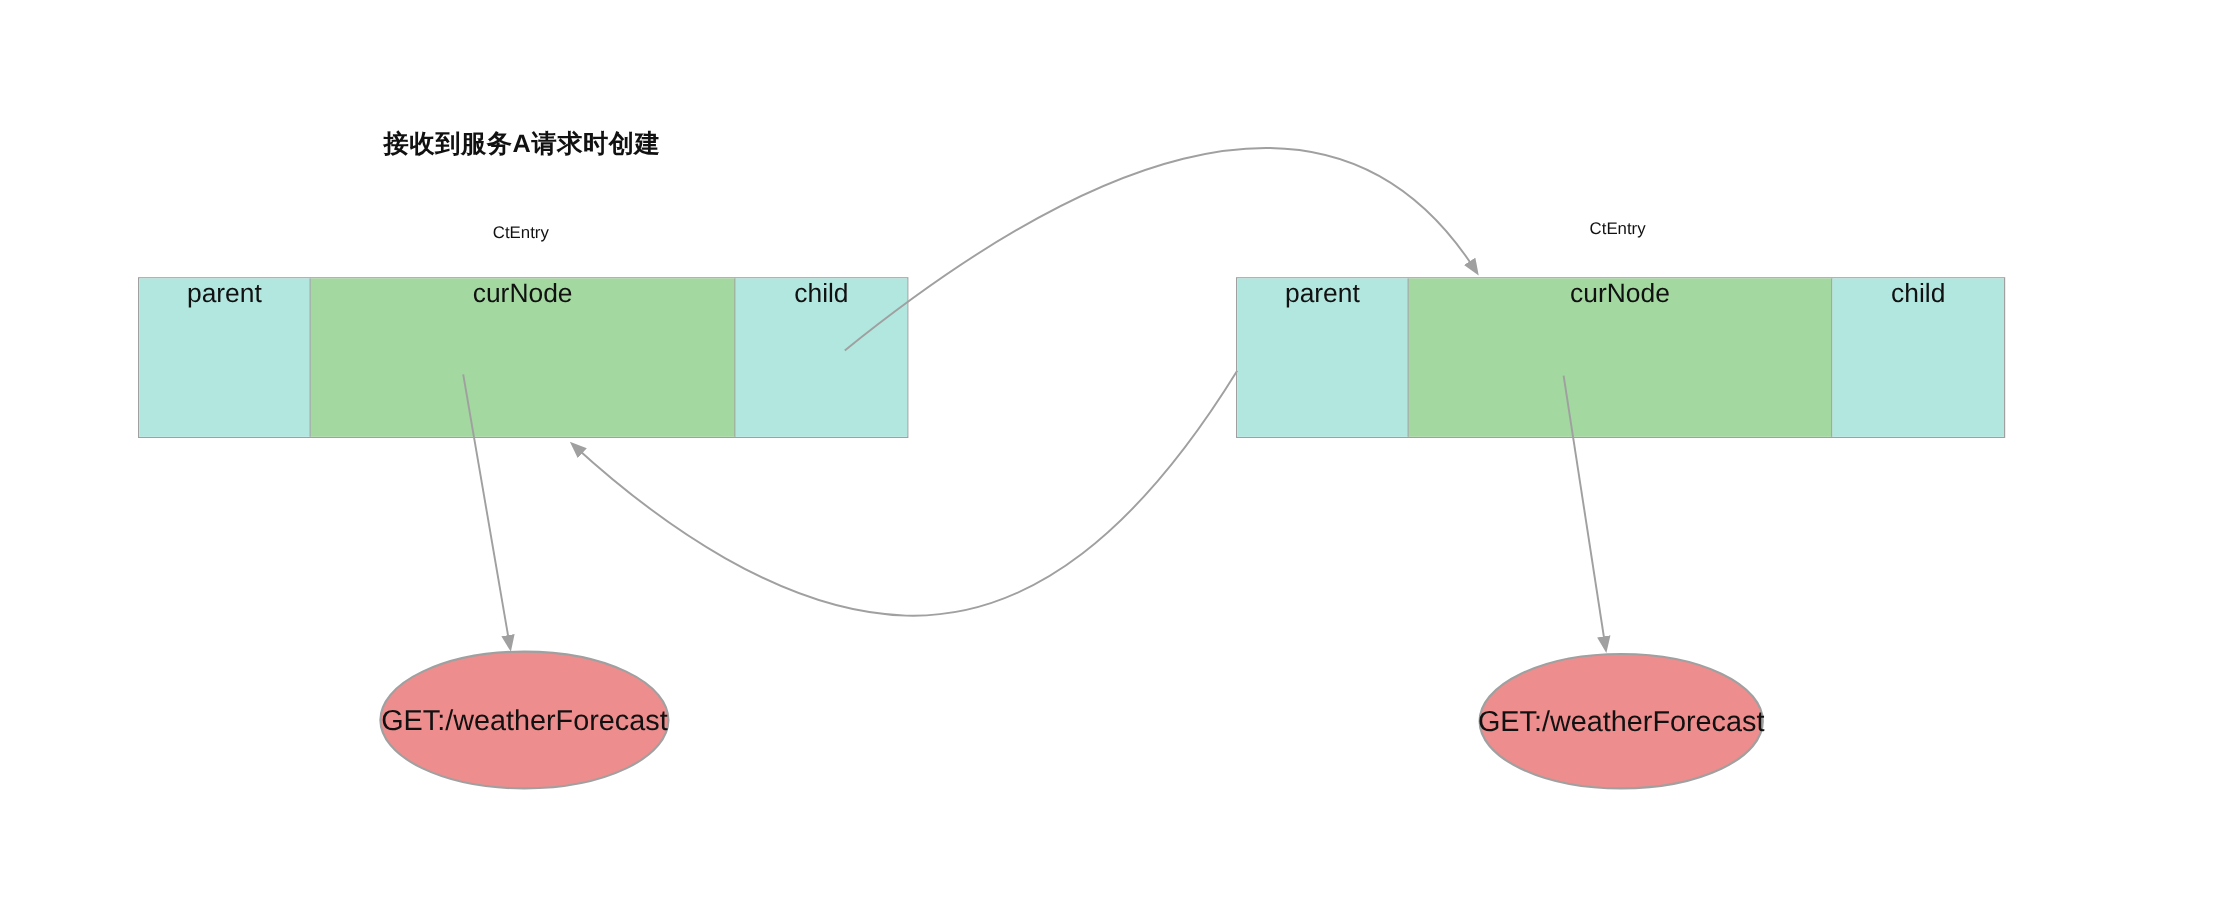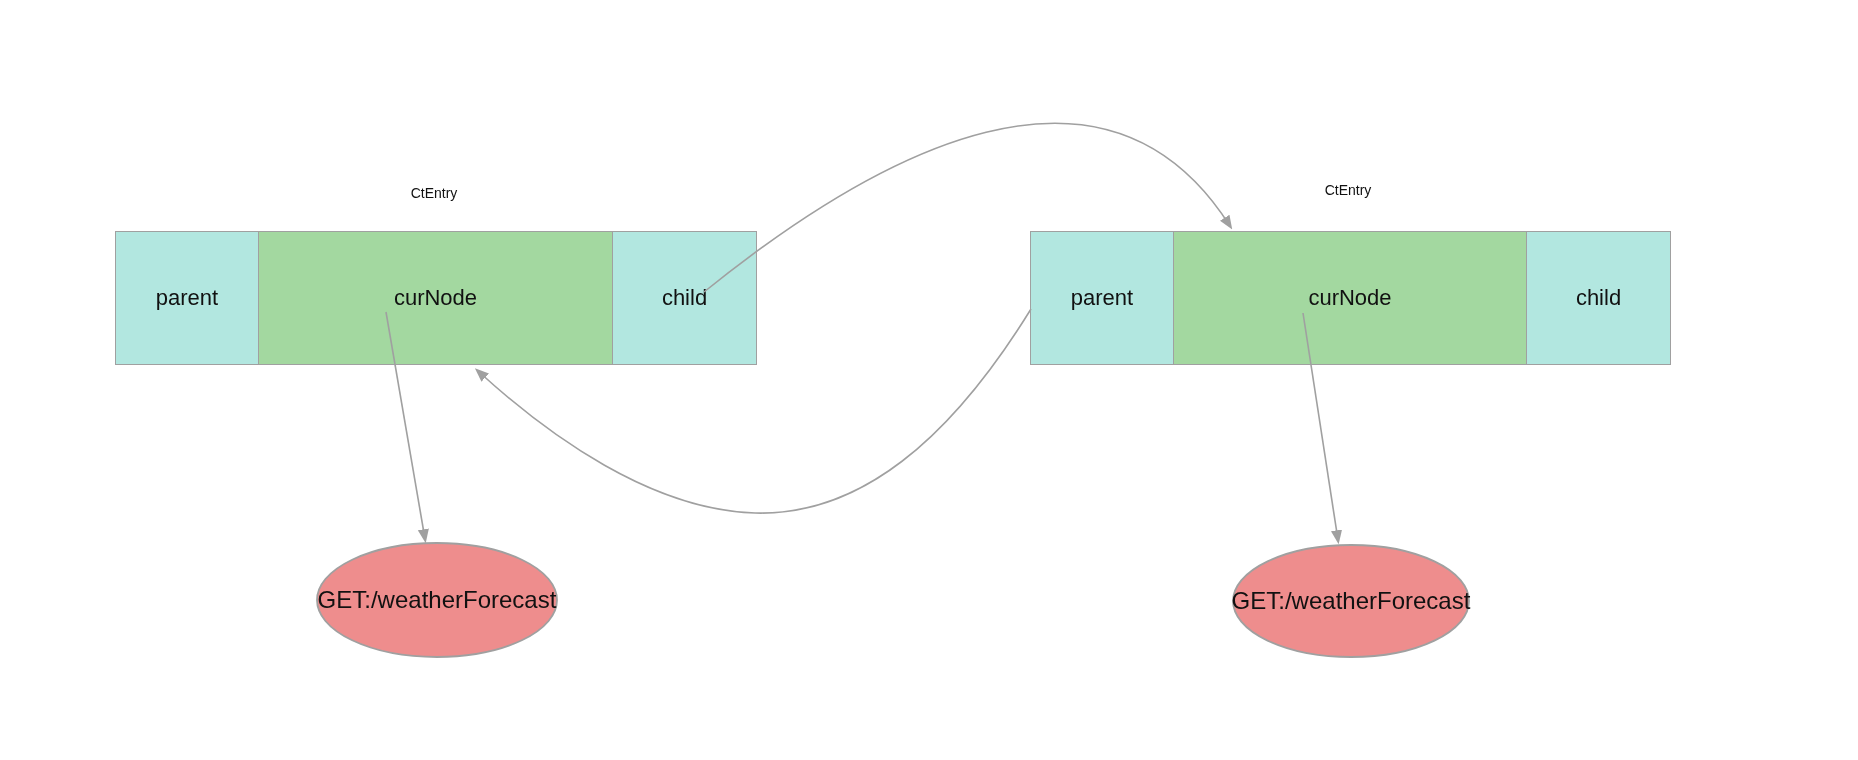--- a/index.html
+++ b/index.html
@@ -36,21 +36,20 @@
   .ct-table{
     position:absolute;
     display:flex;
     box-sizing:border-box;
     border:1.5px solid var(--stroke);
     height:134px;
   }
   .cell{
     box-sizing:border-box;
     display:flex;
-    align-items:center;
     justify-content:center;
     font-size:22px;
   }
   .cell:not(:last-child){border-right:1.5px solid var(--stroke);}
   .cell.cyan{background:var(--cell-cyan);flex:0 0 143px;}
   .cell.green{background:var(--cell-green);flex:1 1 auto;}
   .overlay{
     position:absolute;
     left:0;top:0;
     pointer-events:none;
@@ -71,20 +70,21 @@
     font-size:24px;
     fill:var(--text);
     text-anchor:middle;
   }
 </style>
 </head>
 <body>
 
 <div class="canvas">
 
+  <div class="annotation" style="left:435px;top:120px;">接收到服务A请求时创建</div>
 
   <div class="entry-title" style="left:434px;top:193px;">CtEntry</div>
   <div class="entry-title" style="left:1348px;top:190px;">CtEntry</div>
 
   <div class="ct-table" style="left:115px;top:231px;width:642px;">
     <div class="cell cyan">
       <span>parent</span>
     </div>
     <div class="cell green">
       <span>curNode</span>

